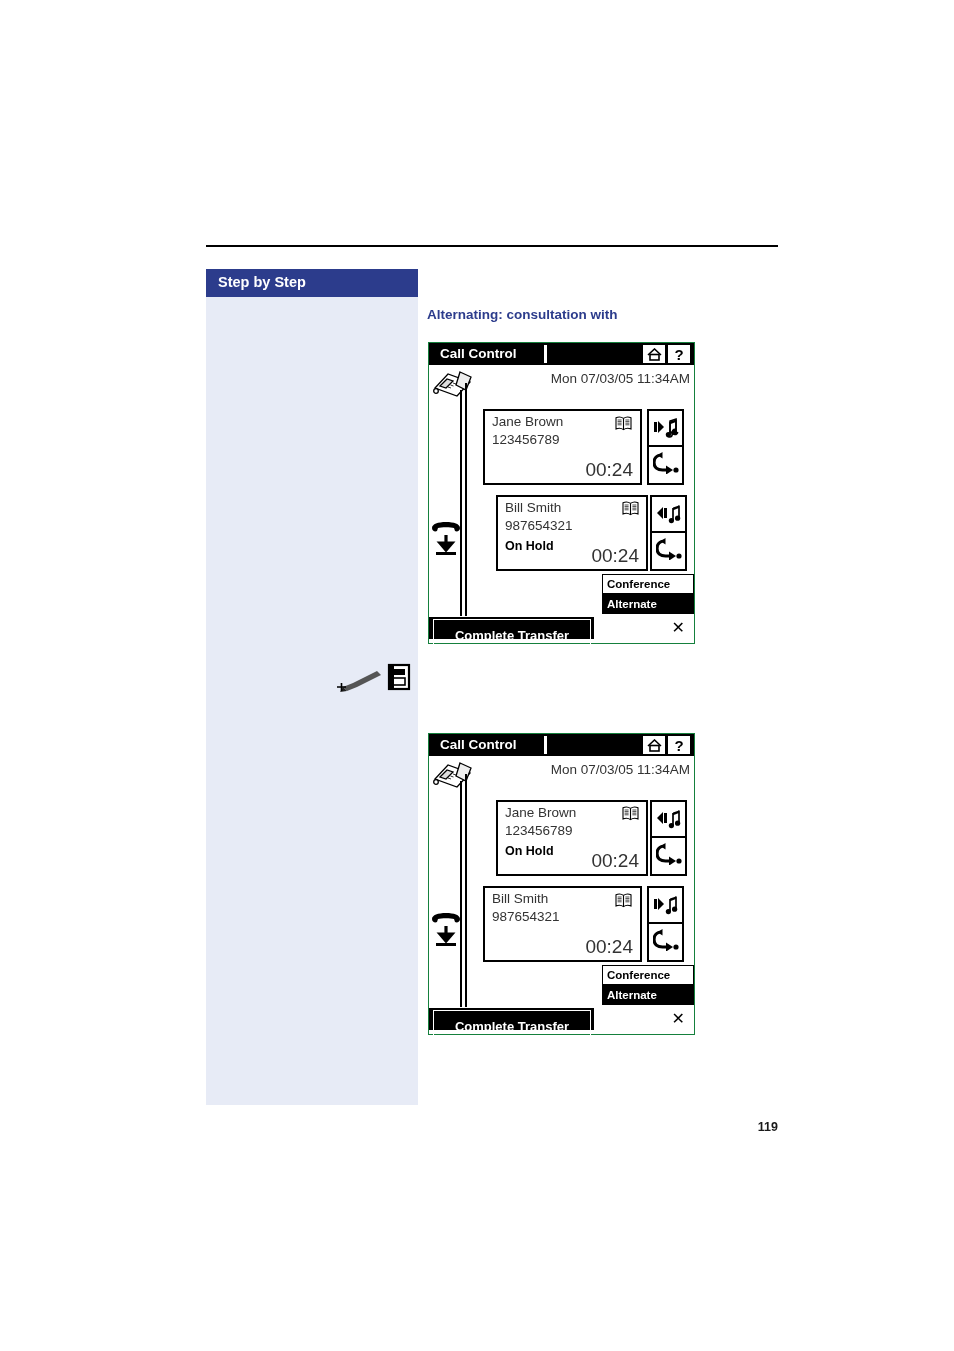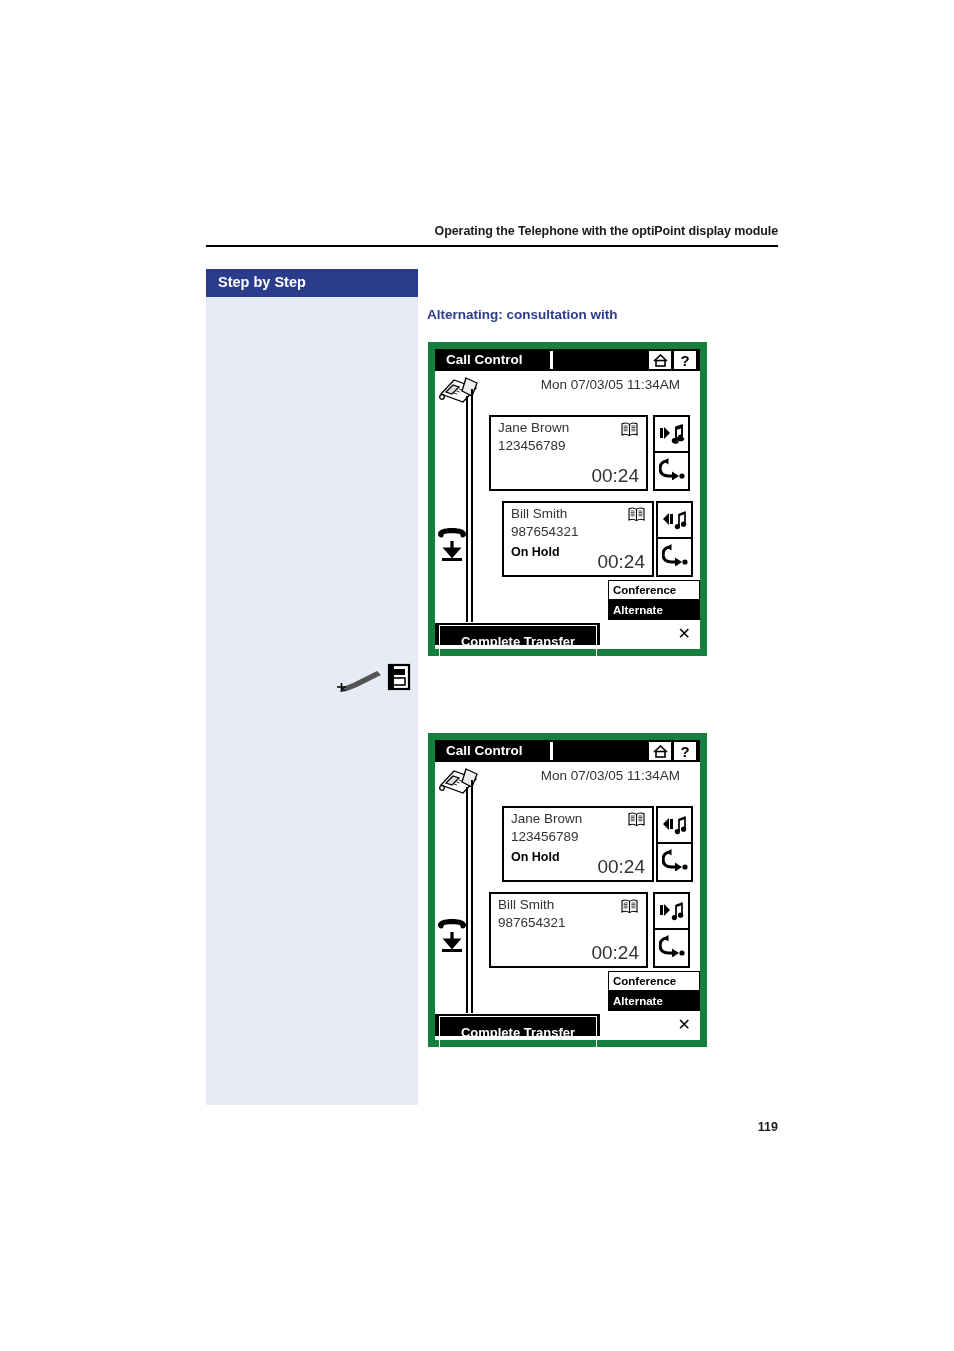--- a/index.html
+++ b/index.html
@@ -31,21 +31,21 @@
 
   
   .sec-head{
     position:absolute;left:427px;top:307px;
     font-size:13.5px;font-weight:bold;color:#2c3c8c;
   }
 
   
   .lcd{
     position:absolute;width:265px;height:300px;
-    background:#fff;border:7px solid #15803d;
+    background:#fff;border:1px solid #15803d;
     font-family:"Liberation Sans", sans-serif;
   }
   .lcd.one{left:428px;top:342px;}
   .lcd.two{left:428px;top:733px;}
 
   .titlebar{
     position:absolute;left:0;top:0;width:265px;height:22px;background:#000;
   }
   .titlebar .tb-title{
     position:absolute;left:11px;top:3px;color:#fff;font-size:13.5px;font-weight:bold;
@@ -63,21 +63,21 @@
   .tb-btn .qm{font-size:15px;font-weight:bold;color:#000;line-height:1;}
 
   .screen{position:absolute;left:0;top:22px;width:265px;height:276px;background:#fff;}
 
   
   .phone-ico{position:absolute;left:3px;top:3px;width:48px;height:32px;}
   
   .trunk{position:absolute;background:#000;}
 
   .clock{
-    position:absolute;right:20px;top:6px;font-size:13.5px;color:#333;white-space:nowrap;padding-left:12px;
+    position:absolute;right:4px;top:6px;font-size:13.5px;color:#333;white-space:nowrap;padding-left:12px;
   }
 
   
   .party{
     position:absolute;border:2px solid #000;background:#fff;
   }
   .party .pname{position:absolute;left:7px;top:3px;font-size:13.5px;color:#333;white-space:nowrap;}
   .party .pnum{position:absolute;left:7px;top:21px;font-size:13.5px;color:#333;white-space:nowrap;}
   .party .pstat{position:absolute;left:7px;font-size:12.5px;font-weight:bold;color:#000;}
   .party .ptime{position:absolute;right:7px;font-size:19px;color:#333;}
@@ -124,21 +124,20 @@
   .pagenum{
     position:absolute;left:700px;top:1120px;width:78px;text-align:right;
     font-size:12.5px;font-weight:bold;color:#1a1a1a;
   }
 </style>
 </head>
 <body>
 
 <div class="page">
 
-  <div class="hdr-text">Operating the Telephone with the optiPoint display module</div>
   <div class="hdr-rule"></div>
 
   <div class="sidebar"></div>
   <div class="sidebar-head">
     <span>Step by Step</span>
   </div>
 
   <div class="sec-head">Alternating: consultation with</div>
 
   <div class="lcd one">

